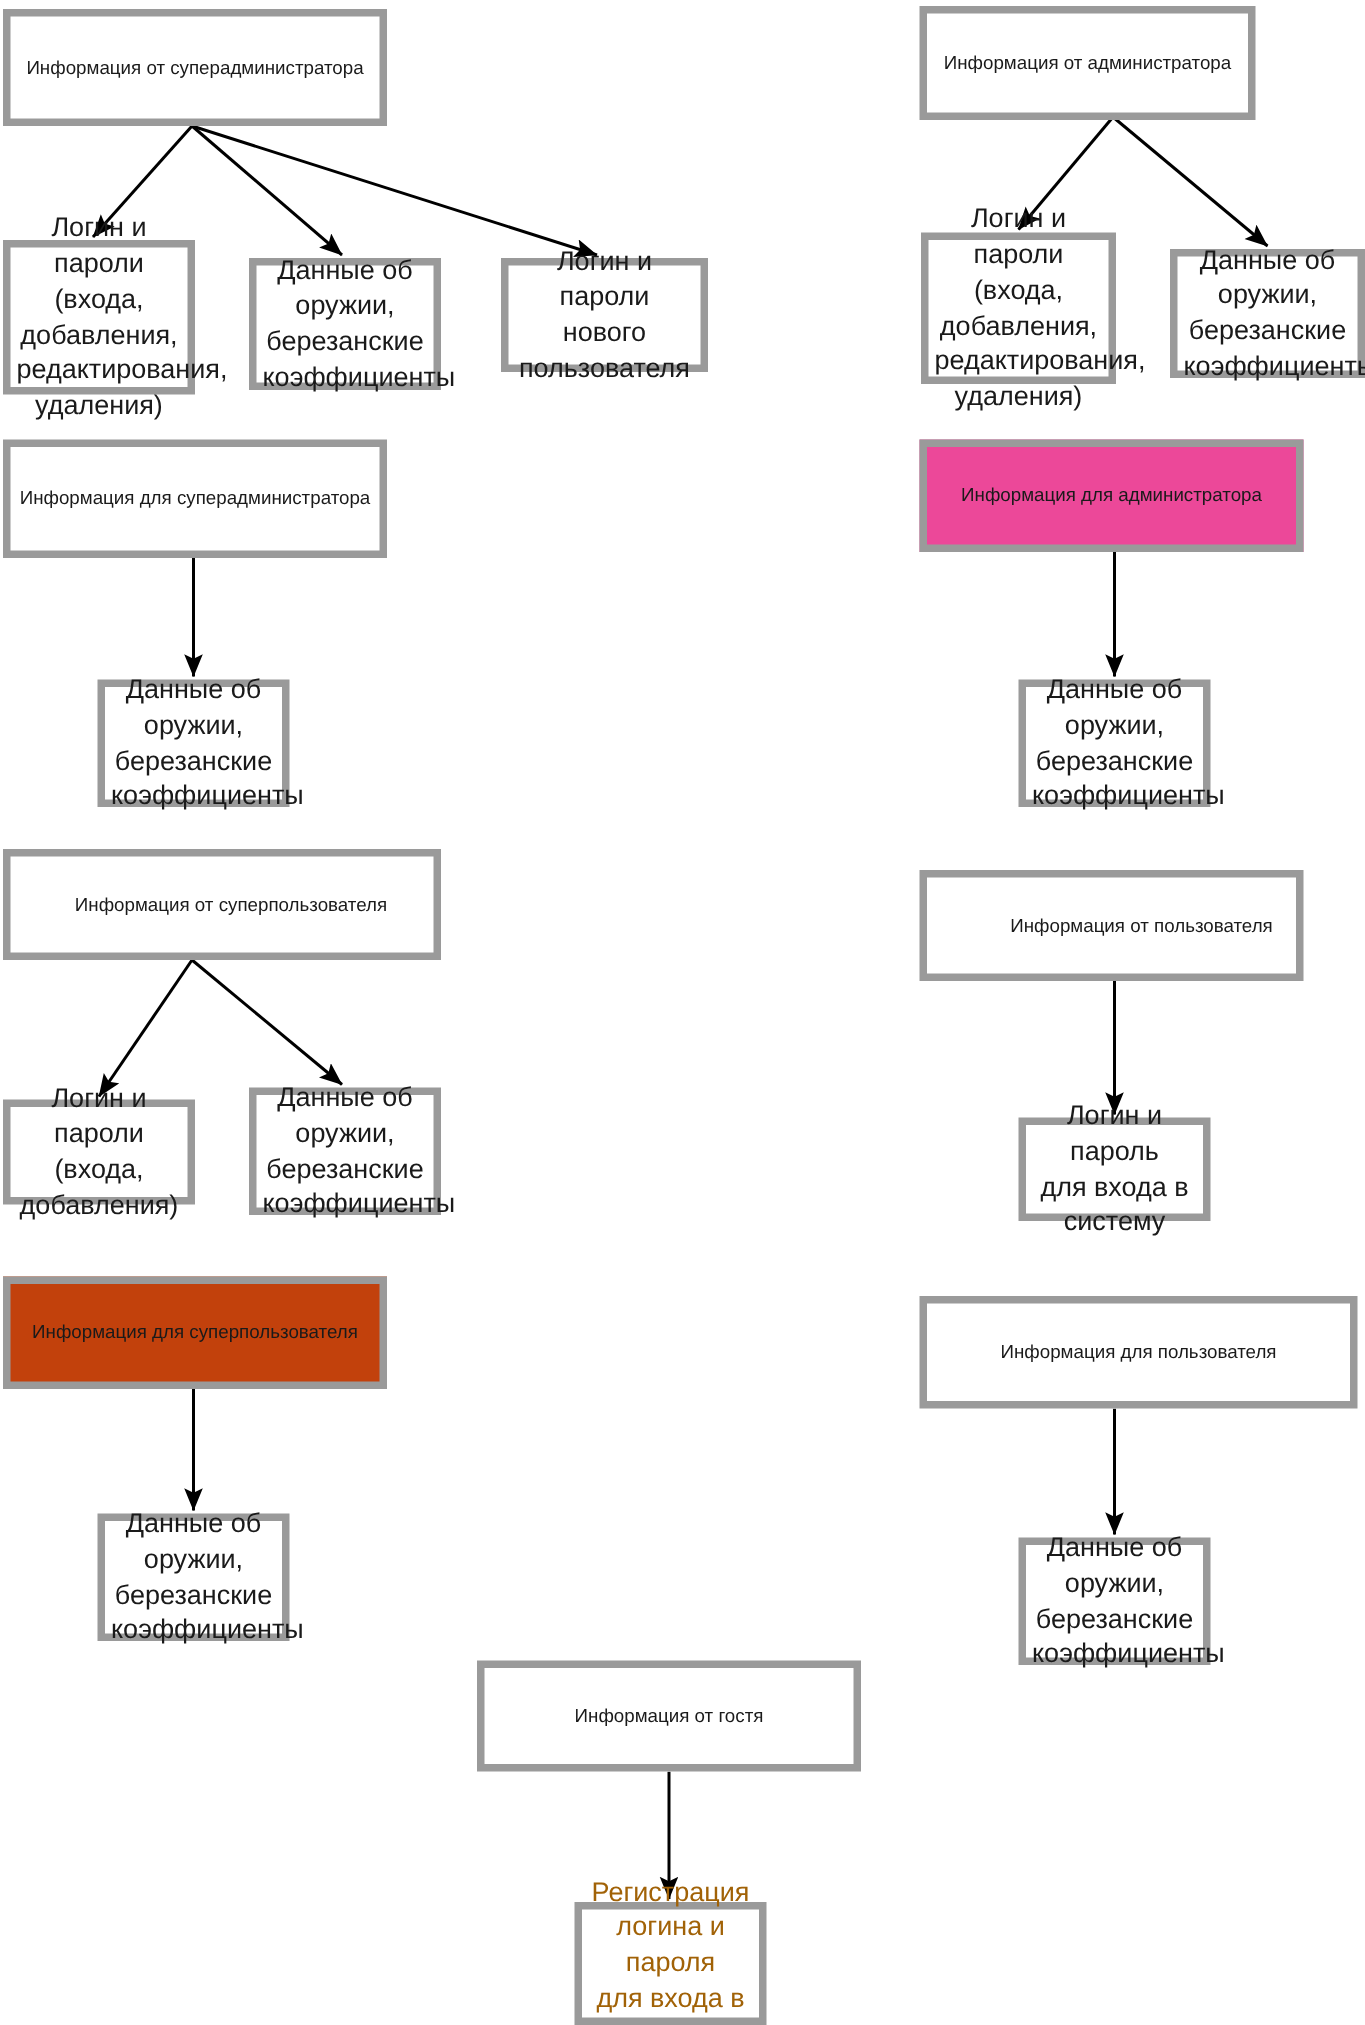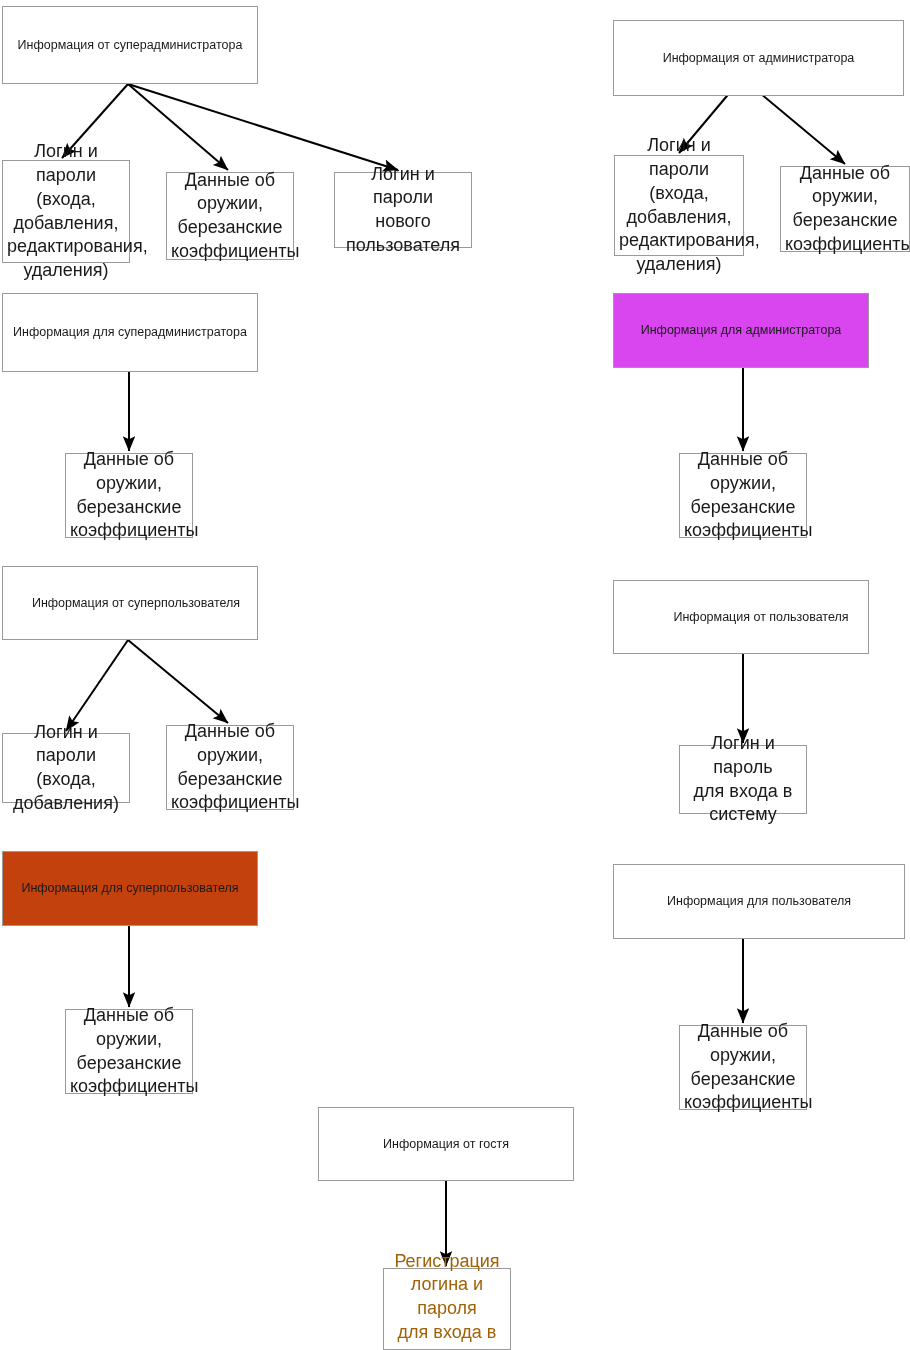--- a/index.html
+++ b/index.html
@@ -19,21 +19,21 @@
     position: absolute;
     left: 0;
     top: 0;
     width: 910px;
     height: 1350px;
     pointer-events: none;
   }
   .node {
     position: absolute;
     box-sizing: border-box;
-    border: 1px solid #000000;
+    border: 5px solid #000000;
     background: #ffffff;
     color: #1a1a1a;
     display: flex;
     align-items: center;
     justify-content: flex-end;
     text-align: center;
     line-height: 1.32;
     padding: 2px 4px;
     z-index: 2;
   }
@@ -86,21 +86,21 @@
         <span class="label">Данные об
 оружии,
 березанские
 коэффициенты</span>
       </div>
       <div class="node leaf" style="left: 334px; top: 172px; width: 138px; height: 76px; border-color: rgb(154, 154, 154); background: rgb(255, 255, 255); color: rgb(26, 26, 26);">
         <span class="label">Логин и пароли
 нового
 пользователя</span>
       </div>
-      <div class="node root" style="left: 613px; top: 20px; width: 291px; height: 76px; border-color: rgb(154, 154, 154); background: rgb(255, 255, 255); color: rgb(26, 26, 26);">
+      <div class="node root" style="left: 613px; top: 4px; width: 224px; height: 76px; border-color: rgb(154, 154, 154); background: rgb(255, 255, 255); color: rgb(26, 26, 26);">
         <span class="label">Информация от администратора</span>
       </div>
       <div class="node leaf" style="left: 614px; top: 155px; width: 130px; height: 101px; border-color: rgb(154, 154, 154); background: rgb(255, 255, 255); color: rgb(26, 26, 26);">
         <span class="label">Логин и пароли
 (входа,
 добавления,
 редактирования,
 удаления)</span>
       </div>
       <div class="node leaf" style="left: 780px; top: 166px; width: 130px; height: 86px; border-color: rgb(154, 154, 154); background: rgb(255, 255, 255); color: rgb(26, 26, 26);">
@@ -111,30 +111,30 @@
       </div>
       <div class="node root" style="left: 2px; top: 293px; width: 256px; height: 79px; border-color: rgb(154, 154, 154); background: rgb(255, 255, 255); color: rgb(26, 26, 26);">
         <span class="label">Информация для суперадминистратора</span>
       </div>
       <div class="node leaf" style="left: 65px; top: 453px; width: 128px; height: 85px; border-color: rgb(154, 154, 154); background: rgb(255, 255, 255); color: rgb(26, 26, 26);">
         <span class="label">Данные об
 оружии,
 березанские
 коэффициенты</span>
       </div>
-      <div class="node root" style="left: 613px; top: 293px; width: 256px; height: 75px; border-color: rgb(154, 154, 154); background: #d946ef; color: rgb(26, 26, 26);">
+      <div class="node root" style="left: 613px; top: 293px; width: 256px; height: 75px; border-color: rgb(154, 154, 154); background: #ec4899; color: rgb(26, 26, 26);">
         <span class="label">Информация для администратора</span>
       </div>
       <div class="node leaf" style="left: 679px; top: 453px; width: 128px; height: 85px; border-color: rgb(154, 154, 154); background: rgb(255, 255, 255); color: rgb(26, 26, 26);">
         <span class="label">Данные об
 оружии,
 березанские
 коэффициенты</span>
       </div>
-      <div class="node root" style="left: 2px; top: 566px; width: 256px; height: 74px; border-color: rgb(154, 154, 154); background: rgb(255, 255, 255); color: rgb(26, 26, 26); padding-left: 16px;">
+      <div class="node root" style="left: 2px; top: 566px; width: 292px; height: 74px; border-color: rgb(154, 154, 154); background: rgb(255, 255, 255); color: rgb(26, 26, 26); padding-left: 16px;">
         <span class="label">Информация от суперпользователя</span>
       </div>
       <div class="node leaf" style="left: 2px; top: 733px; width: 128px; height: 70px; border-color: rgb(154, 154, 154); background: rgb(255, 255, 255); color: rgb(26, 26, 26);">
         <span class="label">Логин и пароли
 (входа,
 добавления)</span>
       </div>
       <div class="node leaf" style="left: 166px; top: 725px; width: 128px; height: 85px; border-color: rgb(154, 154, 154); background: rgb(255, 255, 255); color: rgb(26, 26, 26);">
         <span class="label">Данные об
 оружии,

